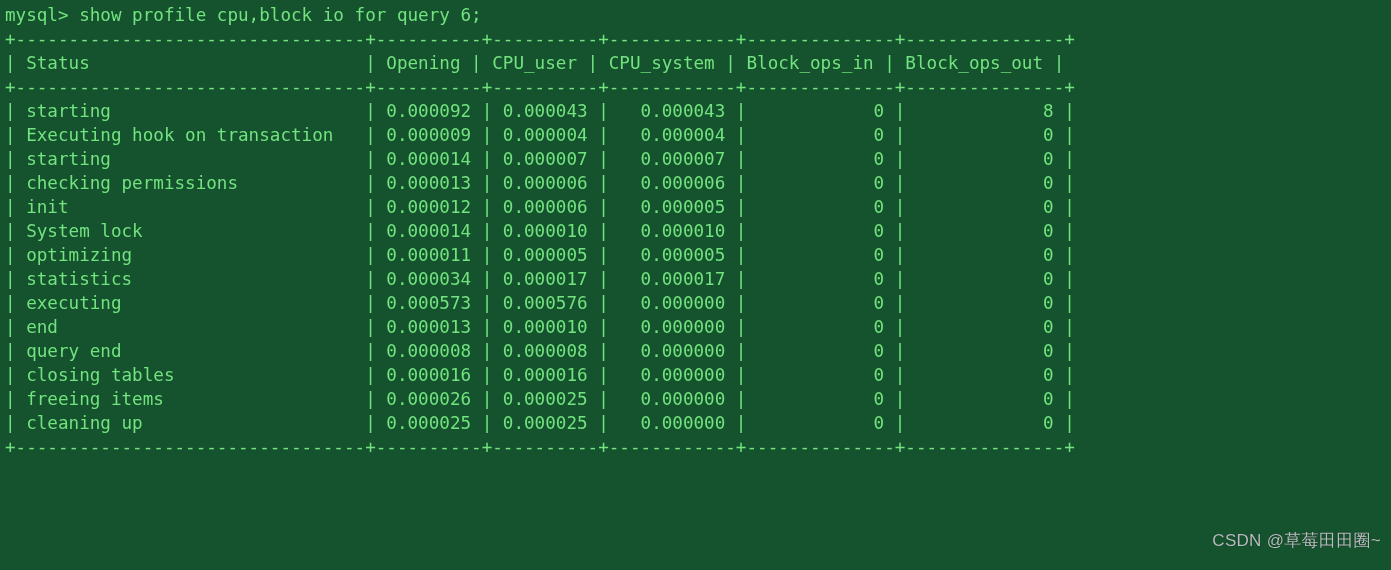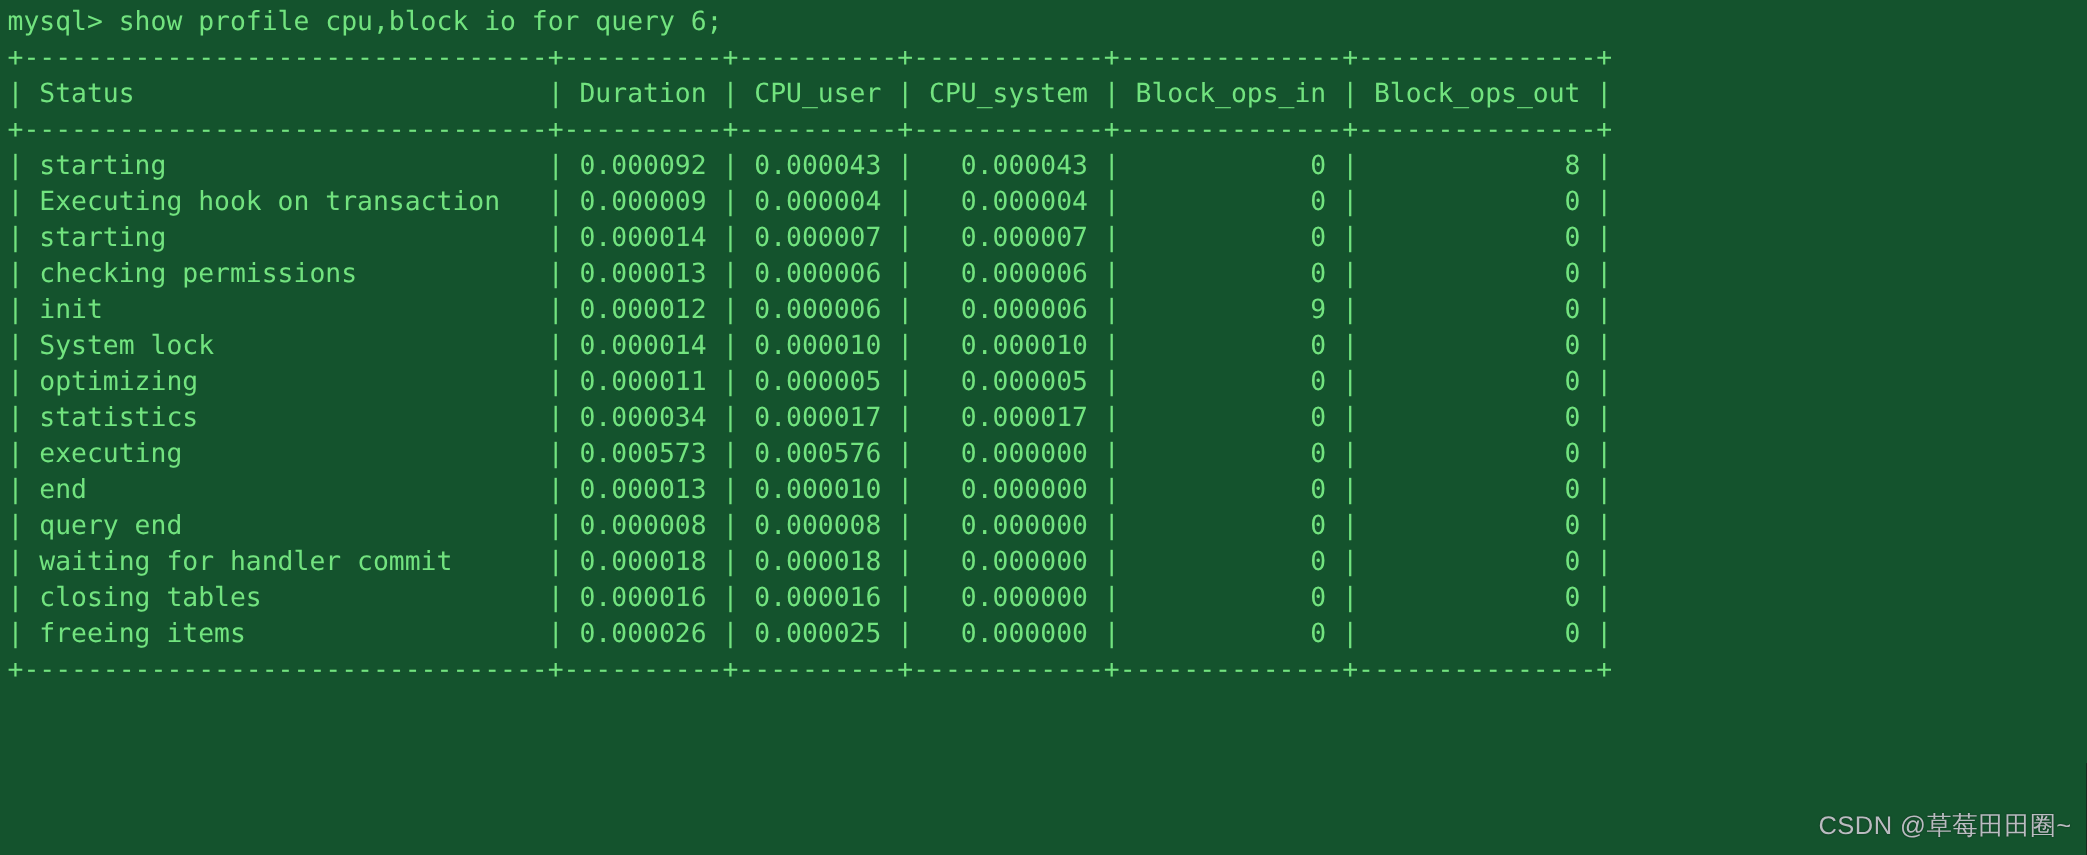--- a/index.html
+++ b/index.html
@@ -26,49 +26,49 @@
     height: 24px;
     font-variant-ligatures: none;
     -webkit-font-smoothing: antialiased;
   }
   .rule {
     color: #72e37f;
   }
   .watermark {
     position: absolute;
     right: 10px;
-    bottom: 8px;
+    bottom: 18px;
     color: #b9bcc0;
     font-family: "Liberation Sans", "DejaVu Sans", sans-serif;
     font-size: 17px;
     line-height: 22px;
     letter-spacing: 0.3px;
     white-space: pre;
     text-shadow: 0 0 1px rgba(0,0,0,0.6);
   }
 </style>
 </head>
 <body>
 
 <div id="terminal">
   <div class="line">mysql&gt; show profile cpu,block io for query 6;</div>
   <div class="line rule">+---------------------------------+----------+----------+------------+--------------+---------------+</div>
-  <div class="line">| Status                          | Duration | CPU_user | CPU_system | Block_ops_in | Block_ops_out |</div>
+  <div class="line">| Status                          | Opening | CPU_user | CPU_system | Block_ops_in | Block_ops_out |</div>
   <div class="line rule">+---------------------------------+----------+----------+------------+--------------+---------------+</div>
   <div id="table-body">
       <div class="line">| starting                        | 0.000092 | 0.000043 |   0.000043 |            0 |             8 |</div>
       <div class="line">| Executing hook on transaction   | 0.000009 | 0.000004 |   0.000004 |            0 |             0 |</div>
       <div class="line">| starting                        | 0.000014 | 0.000007 |   0.000007 |            0 |             0 |</div>
       <div class="line">| checking permissions            | 0.000013 | 0.000006 |   0.000006 |            0 |             0 |</div>
-      <div class="line">| init                            | 0.000012 | 0.000006 |   0.000006 |            9 |             0 |</div>
+      <div class="line">| init                            | 0.000012 | 0.000006 |   0.000005 |            0 |             0 |</div>
       <div class="line">| System lock                     | 0.000014 | 0.000010 |   0.000010 |            0 |             0 |</div>
       <div class="line">| optimizing                      | 0.000011 | 0.000005 |   0.000005 |            0 |             0 |</div>
       <div class="line">| statistics                      | 0.000034 | 0.000017 |   0.000017 |            0 |             0 |</div>
       <div class="line">| executing                       | 0.000573 | 0.000576 |   0.000000 |            0 |             0 |</div>
       <div class="line">| end                             | 0.000013 | 0.000010 |   0.000000 |            0 |             0 |</div>
       <div class="line">| query end                       | 0.000008 | 0.000008 |   0.000000 |            0 |             0 |</div>
-      <div class="line">| waiting for handler commit      | 0.000018 | 0.000018 |   0.000000 |            0 |             0 |</div>
       <div class="line">| closing tables                  | 0.000016 | 0.000016 |   0.000000 |            0 |             0 |</div>
       <div class="line">| freeing items                   | 0.000026 | 0.000025 |   0.000000 |            0 |             0 |</div>
+      <div class="line">| cleaning up                     | 0.000025 | 0.000025 |   0.000000 |            0 |             0 |</div>
     </div>
   <div class="line rule">+---------------------------------+----------+----------+------------+--------------+---------------+</div>
   <div class="watermark">CSDN @草莓田田圈~</div>
 </div>
 
 </body></html>

